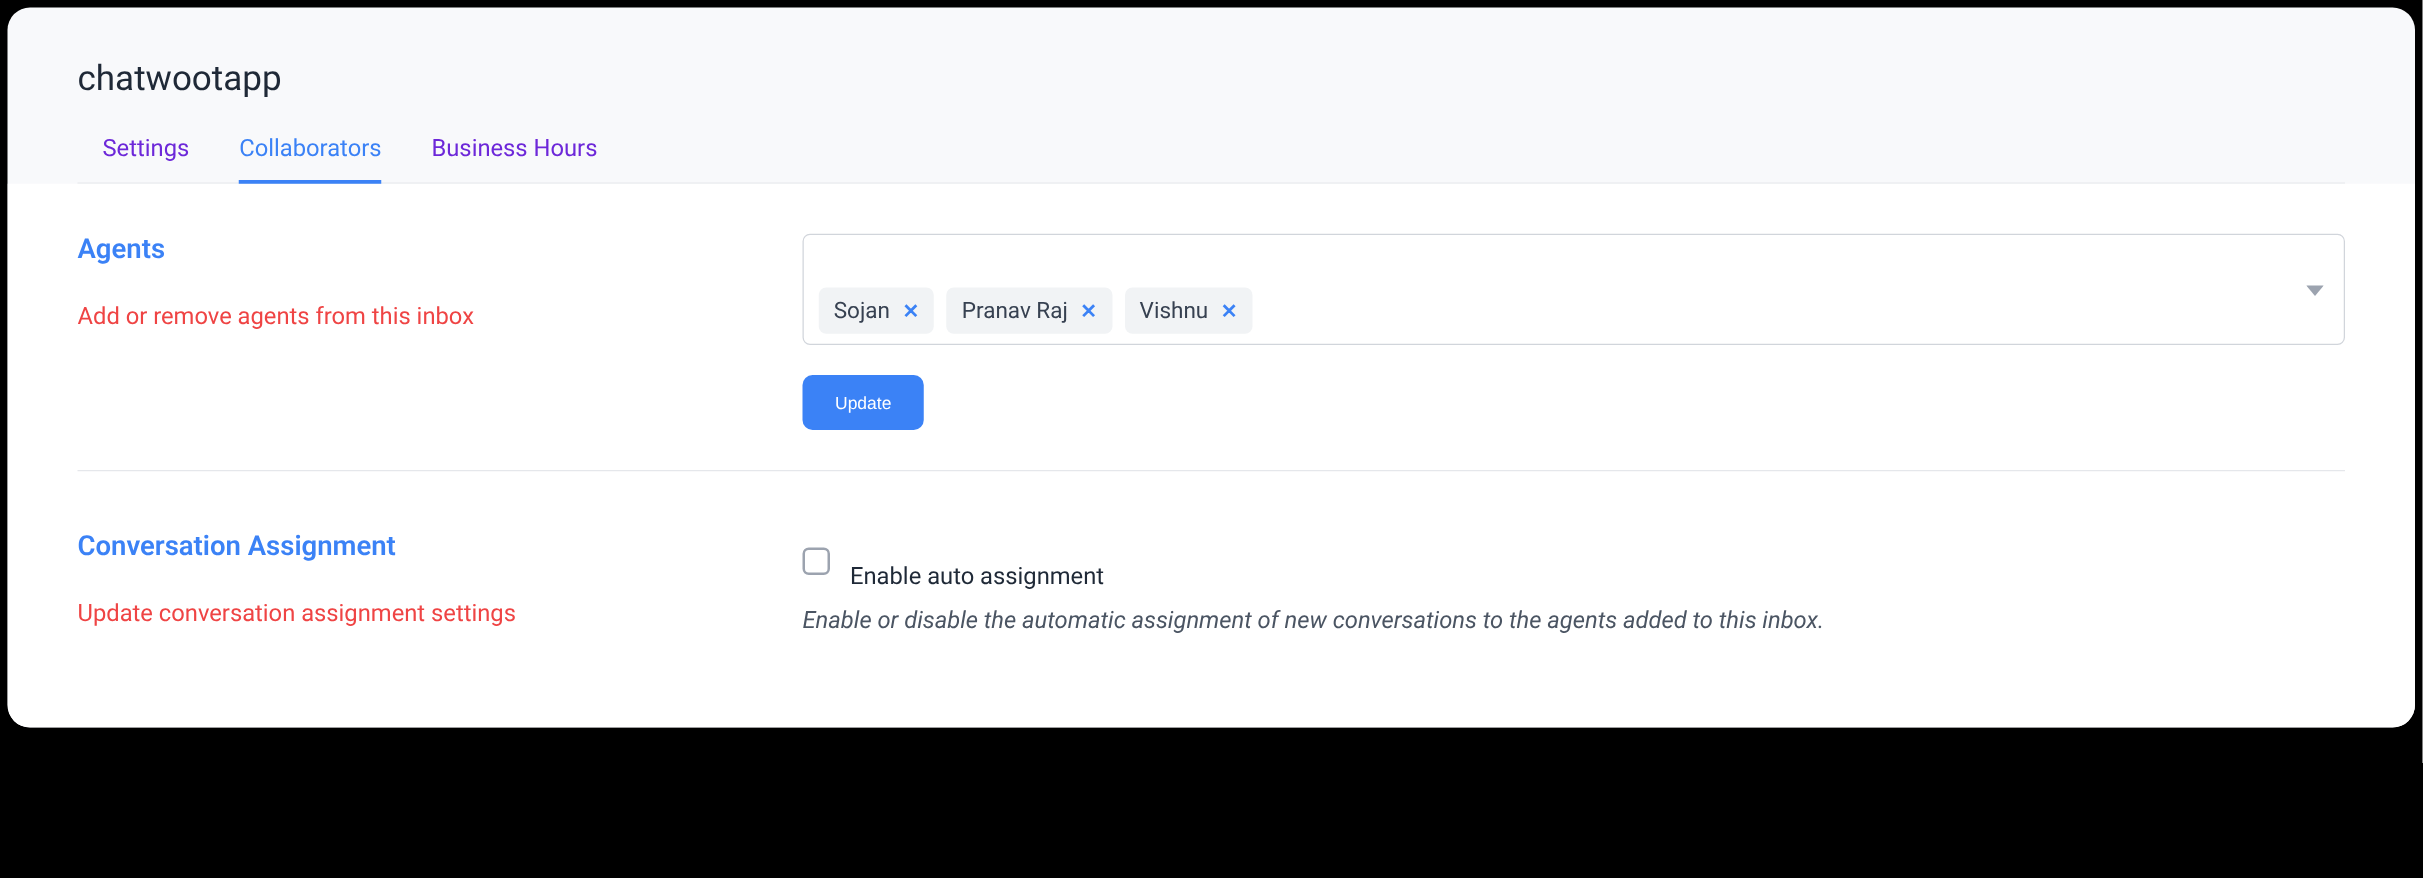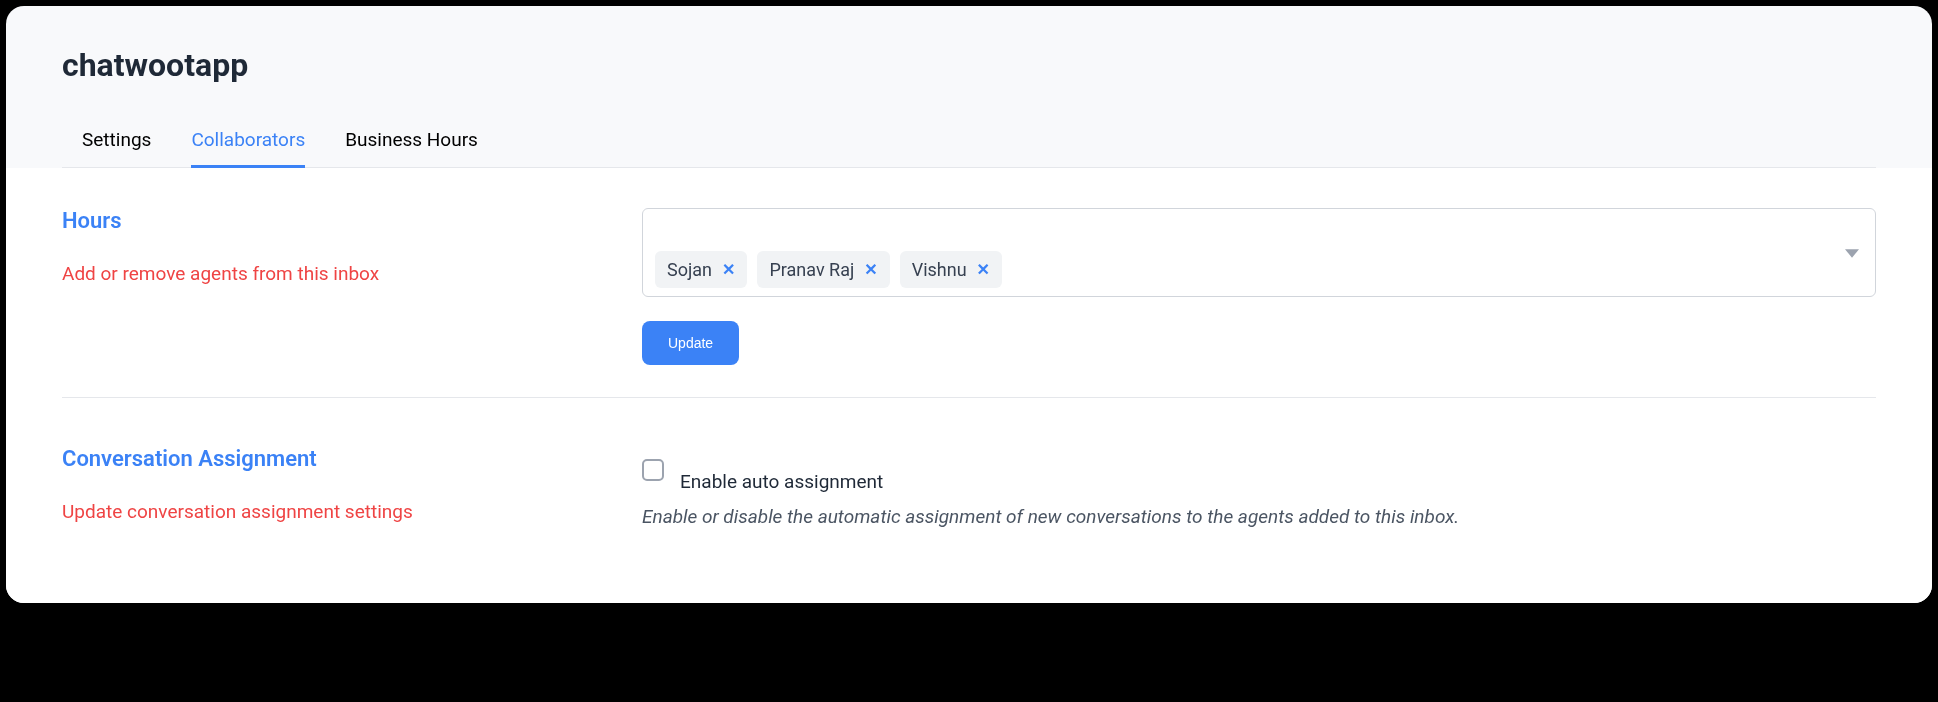--- a/index.html
+++ b/index.html
@@ -16,34 +16,34 @@
       background: #f8f9fb;
       border-radius: 18px;
       overflow: hidden;
       width: 100%;
       min-height: 558px;
     }
     .header {
       padding: 40px 56px 0 56px;
     }
     .page-title {
-      font-size: 32px;
-      font-weight: 700;
+      font-size: 28px;
+      font-weight: 400;
       color: #1f2937;
-      margin-bottom: 44px;
+      margin-bottom: 28px;
     }
     .tabs {
       display: flex;
       gap: 40px;
       border-bottom: 1px solid #e5e7eb;
       padding-left: 20px;
     }
     .tab {
       font-size: 19px;
-      color: #000000;
+      color: #6d28d9;
       padding-bottom: 14px;
       cursor: pointer;
       border-bottom: 3px solid transparent;
       margin-bottom: -1px;
     }
     .tab.active {
       color: #3b82f6;
       border-bottom-color: #3b82f6;
     }
     .content {
@@ -165,21 +165,21 @@
       <div class="tab">Settings</div>
       <div class="tab active">Collaborators</div>
       <div class="tab">Business Hours</div>
     </div>
   </div>
 
   <div class="content">
 
     <div class="section">
       <div class="section-left">
-        <div class="section-title">Hours</div>
+        <div class="section-title">Agents</div>
         <div class="section-desc">Add or remove agents from this inbox</div>
       </div>
       <div class="section-right">
         <div class="multiselect">
           <div class="chip">
             <span>Sojan</span>
             <span class="chip-remove">✕</span>
           </div>
           <div class="chip">
             <span>Pranav Raj</span>

